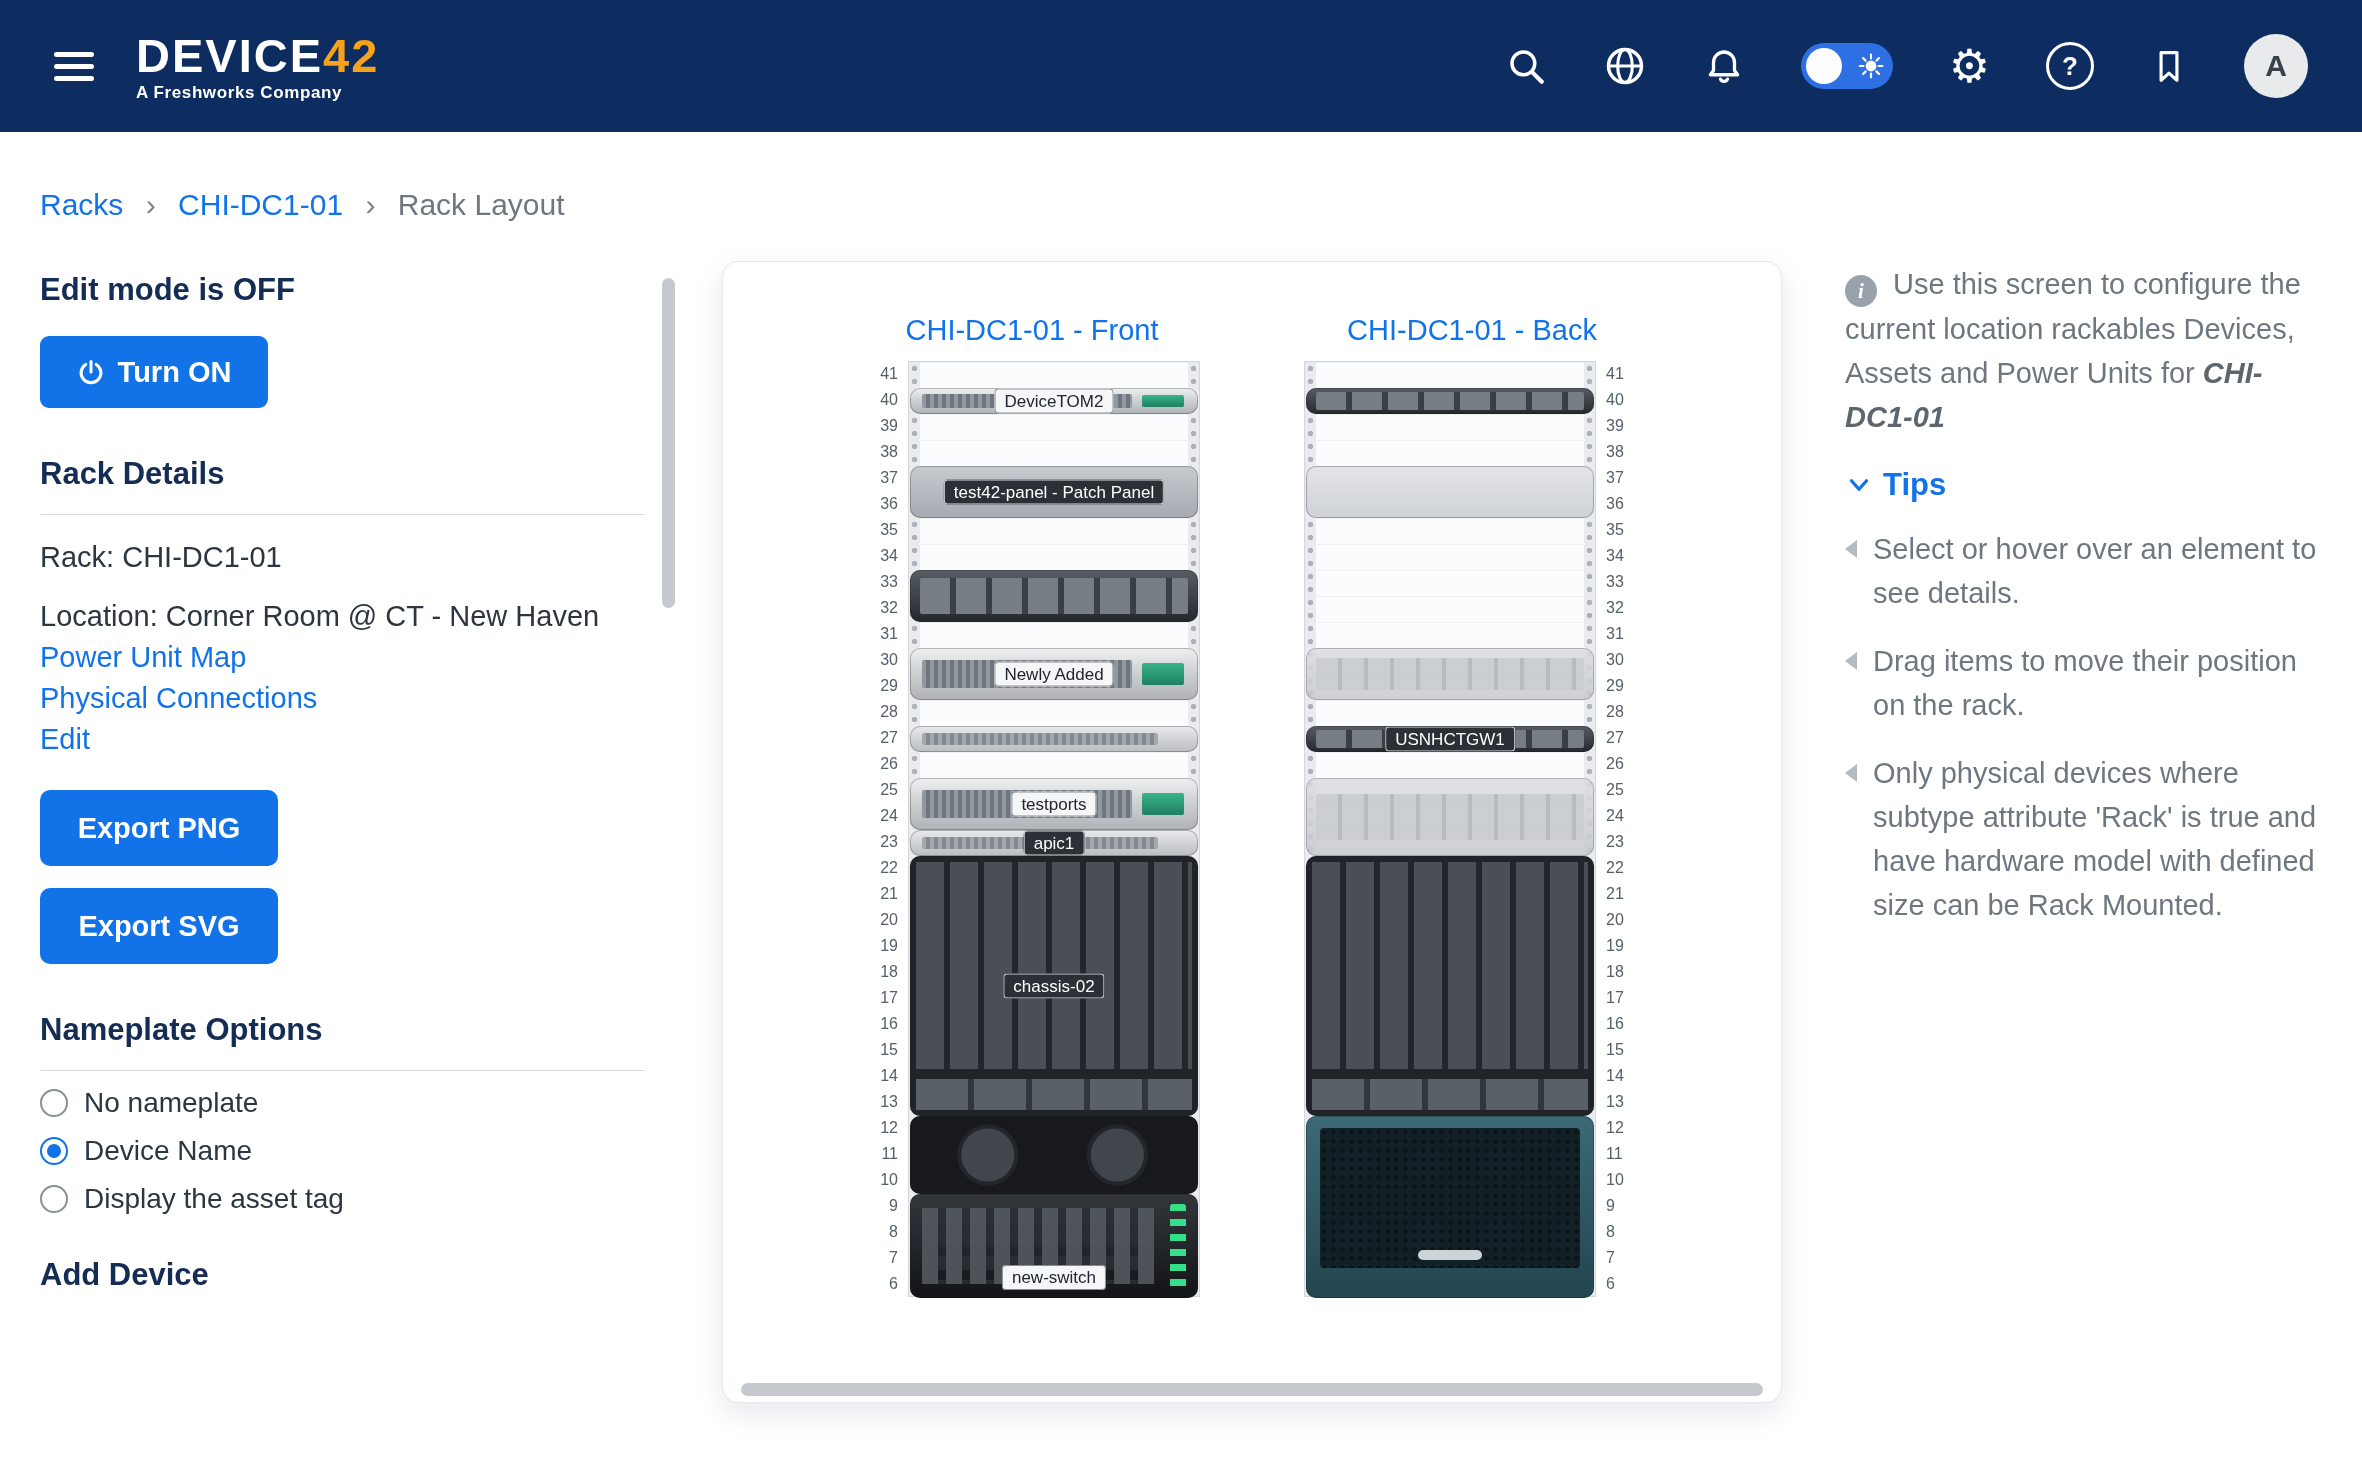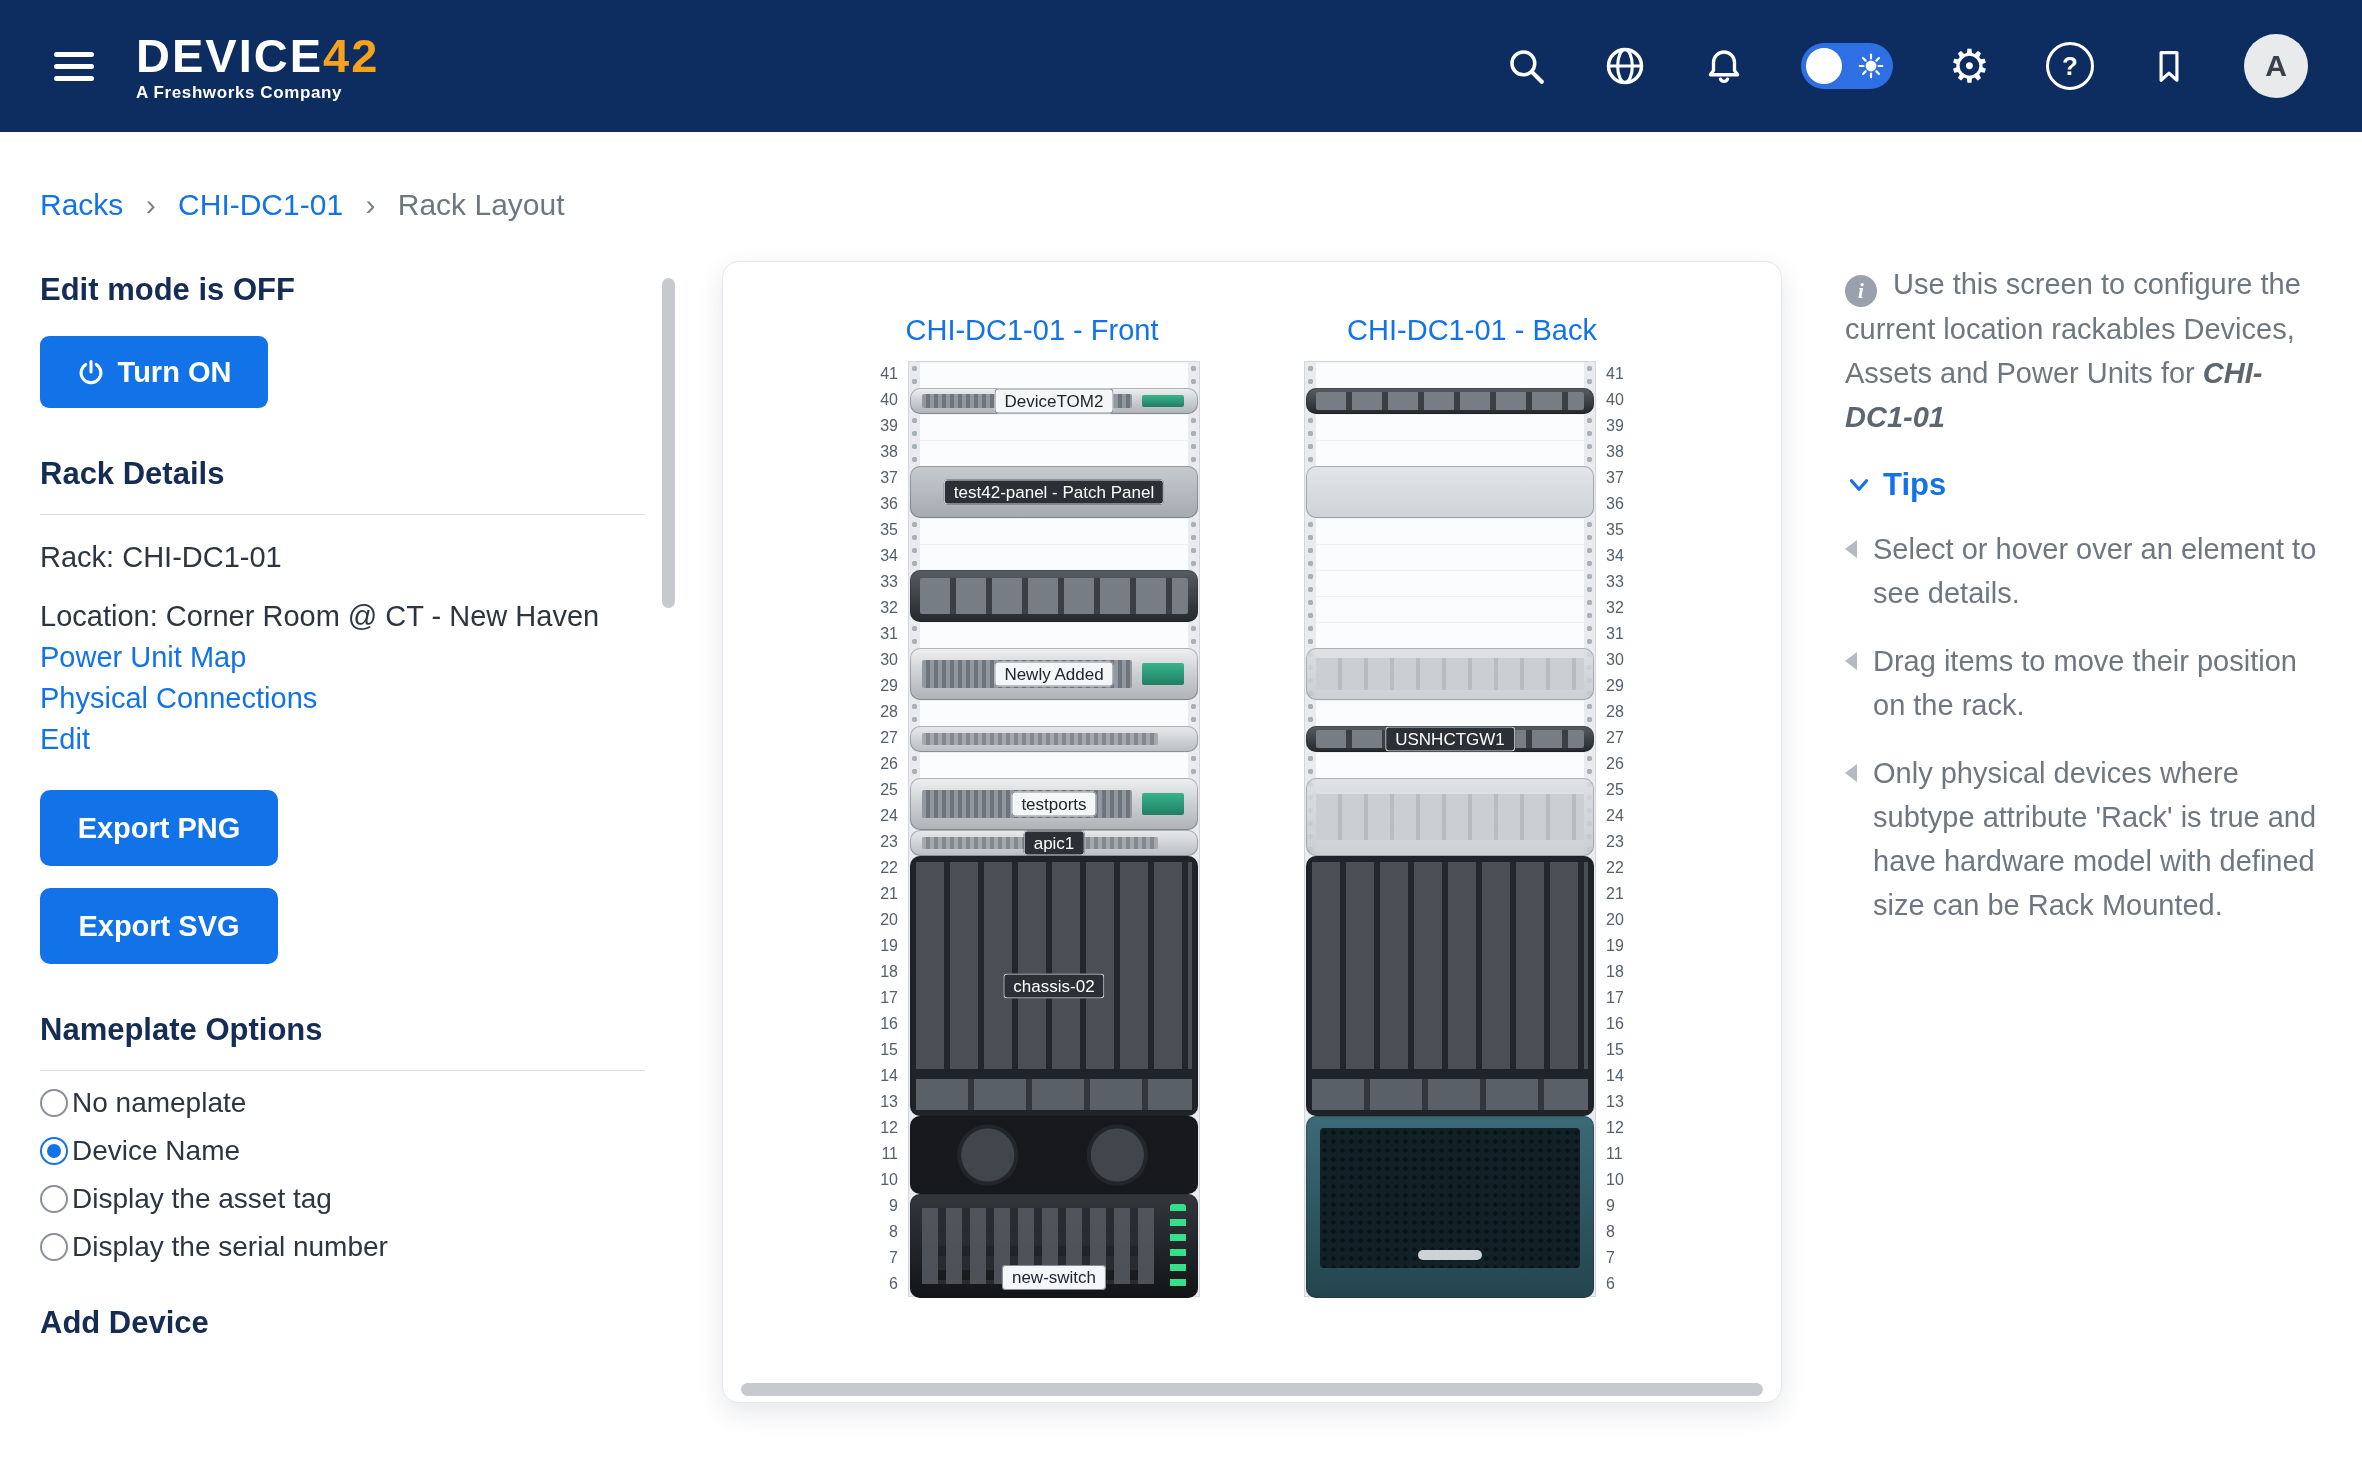--- a/index.html
+++ b/index.html
@@ -40,21 +40,21 @@
        display:flex;align-items:center;justify-content:center;gap:13px;cursor:pointer;
        font-family:"Liberation Sans",sans-serif;}
   .btn-turnon{margin-top:28px;width:228px;height:72px;}
   .sb-section{margin-top:48px;}
   .divider{height:1px;background:#d9dde2;width:605px;margin-top:22px;}
   .detail-line{font-size:29px;color:#2c3540;margin-top:26px;}
   .sb-link{display:block;font-size:29px;color:#1273e9;margin-top:8px;text-decoration:none;cursor:pointer;}
   .btn-export{width:238px;height:76px;border-radius:10px;}
   .btn-export.first{margin-top:34px;}
   .btn-export.second{margin-top:22px;}
-  .radio-row{display:flex;align-items:center;gap:4px;margin-top:16px;cursor:pointer;}
+  .radio-row{display:flex;align-items:center;gap:16px;margin-top:16px;cursor:pointer;}
   .radio{width:28px;height:28px;border-radius:50%;border:2px solid #8a9199;box-sizing:border-box;
          display:flex;align-items:center;justify-content:center;flex:none;background:#fff;}
   .radio.checked{border-color:#1273e9;}
   .radio.checked::after{content:'';width:14px;height:14px;border-radius:50%;background:#1273e9;}
   .radio-label{font-size:28px;color:#2c3540;}
   .side-scroll{position:absolute;left:662px;top:278px;width:13px;height:330px;background:#c6cacf;border-radius:7px;cursor:pointer;}
 
   
   .card{position:absolute;left:722px;top:261px;width:1060px;height:1142px;background:#fff;
         border:1px solid #e4e7eb;border-radius:16px;box-shadow:0 10px 28px rgba(15,30,60,.10);
@@ -247,24 +247,20 @@
           <span class="radio"></span>
           <span class="radio-label">No nameplate</span>
         </div>
         <div class="radio-row">
           <span class="radio checked"></span>
           <span class="radio-label">Device Name</span>
         </div>
         <div class="radio-row">
           <span class="radio"></span>
           <span class="radio-label">Display the asset tag</span>
-        </div>
-        <div class="radio-row">
-          <span class="radio"></span>
-          <span class="radio-label">Display the serial number</span>
         </div>
       </div>
     </div>
 
     <div class="sb-section" style="margin-top:42px;">
       <h2 class="sb-heading">Add Device</h2>
     </div>
   </div>
 
   <div class="side-scroll"></div>

